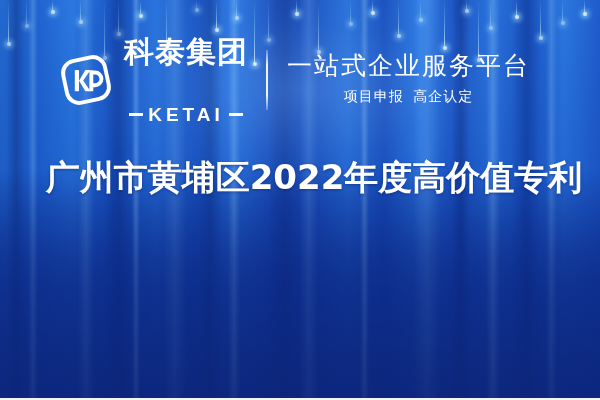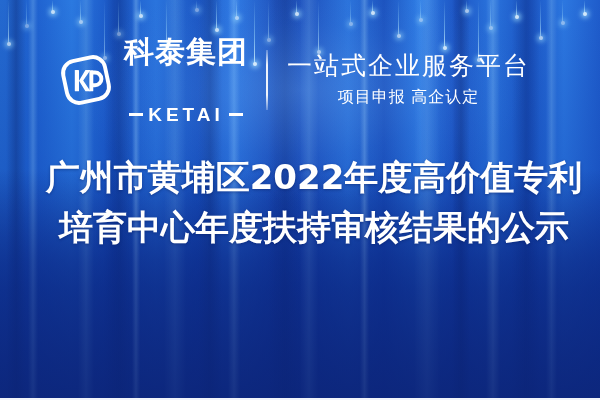--- a/index.html
+++ b/index.html
@@ -219,25 +219,25 @@
   .tagline-main {
     color: #ffffff;
     font-size: 25px;
     line-height: 30px;
     letter-spacing: 2px;
     font-family: "DejaVu Sans", "Liberation Sans", sans-serif;
     white-space: nowrap;
   }
   .tagline-sub {
     color: #ffffff;
-    font-size: 16px;
+    font-size: 14px;
     line-height: 24px;
     letter-spacing: 1px;
     margin-top: 4px;
-    font-family: Liberation Sans, sans-serif;
+    font-family: Liberation Mono, monospace;
     white-space: nowrap;
   }
 
   
   .title-block {
     position: absolute;
     left: 0;
     top: 152px;
     width: 600px;
     text-align: center;
@@ -325,17 +325,16 @@
 
     <div class="tagline">
       <div class="tagline-main">一站式企业服务平台</div>
       <div class="tagline-sub">项目申报 高企认定</div>
     </div>
 
   </div>
 
   <div class="title-block">
     <div class="title-line">广州市黄埔区2022年度高价值专利</div>
-    <div class="title-line">培育中心年度扶持审核结果的公示</div>
   </div>
 
   <div class="bottom-line"></div>
 </div>
 
 </body></html>

